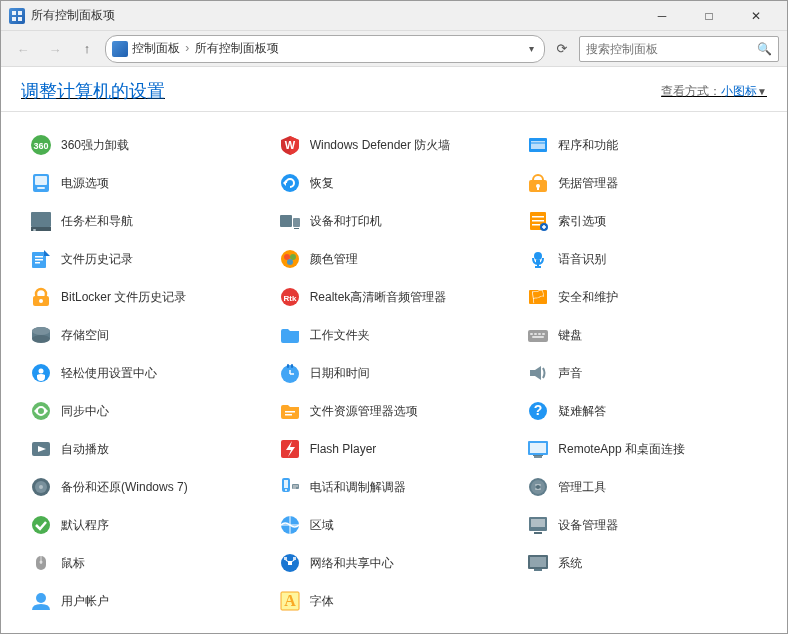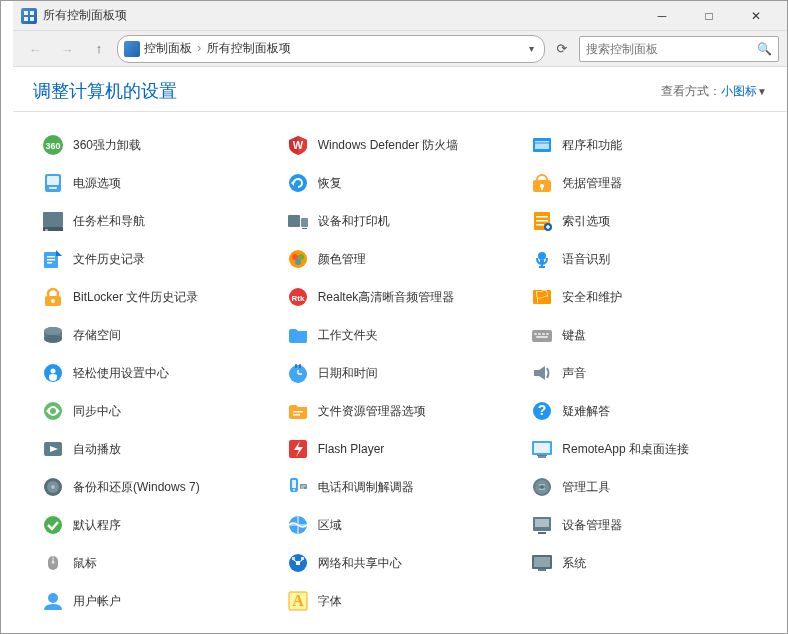--- a/index.html
+++ b/index.html
@@ -11,21 +11,20 @@
       height: 634px;
       overflow: hidden;
     }
     .window {
       width: 788px;
       height: 634px;
       background: #fff;
       border: 1px solid #999;
       display: flex;
       flex-direction: column;
-      padding-left: 12px;
     }
     .title-bar {
       background: #f0f0f0;
       height: 30px;
       display: flex;
       align-items: center;
       padding: 0 8px;
       border-bottom: 1px solid #ddd;
       user-select: none;
     }
@@ -147,20 +146,21 @@
       color: #999;
       font-family: "Microsoft YaHei", sans-serif;
     }
     .search-icon { color: #888; font-size: 12px; }
     .content-header {
       padding: 12px 20px 8px 20px;
       display: flex;
       align-items: center;
       justify-content: space-between;
       border-bottom: 1px solid #e0e0e0;
+      text-decoration: underline;
     }
     .page-title {
       color: #0066cc;
       font-size: 18px;
       font-weight: normal;
     }
     .view-options {
       display: flex;
       align-items: center;
       font-size: 12px;

